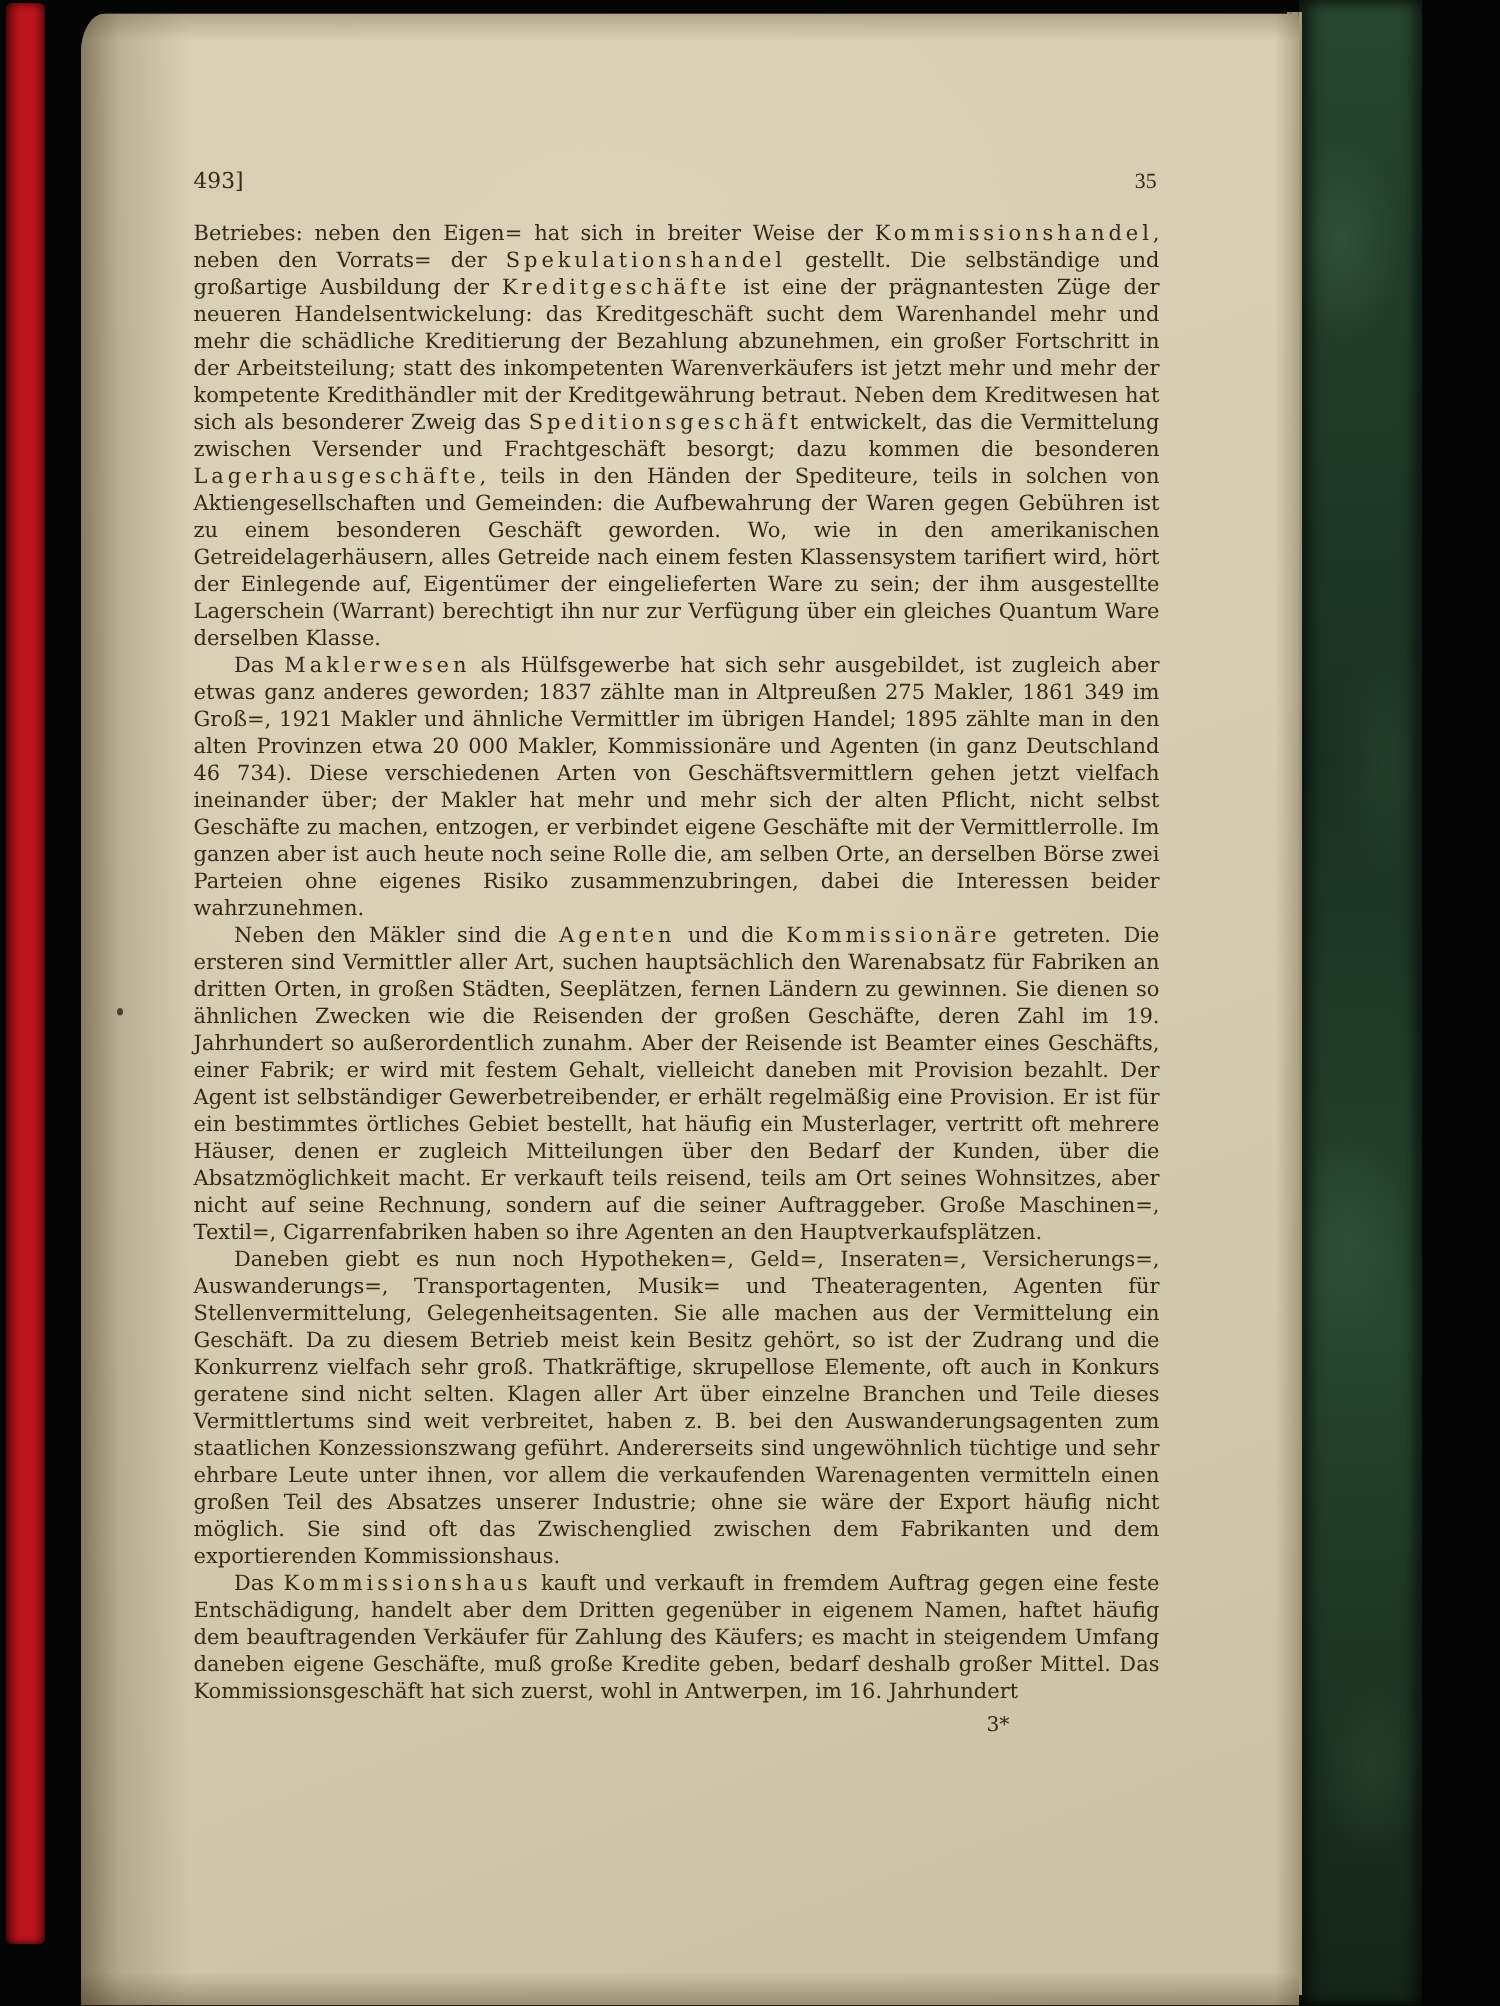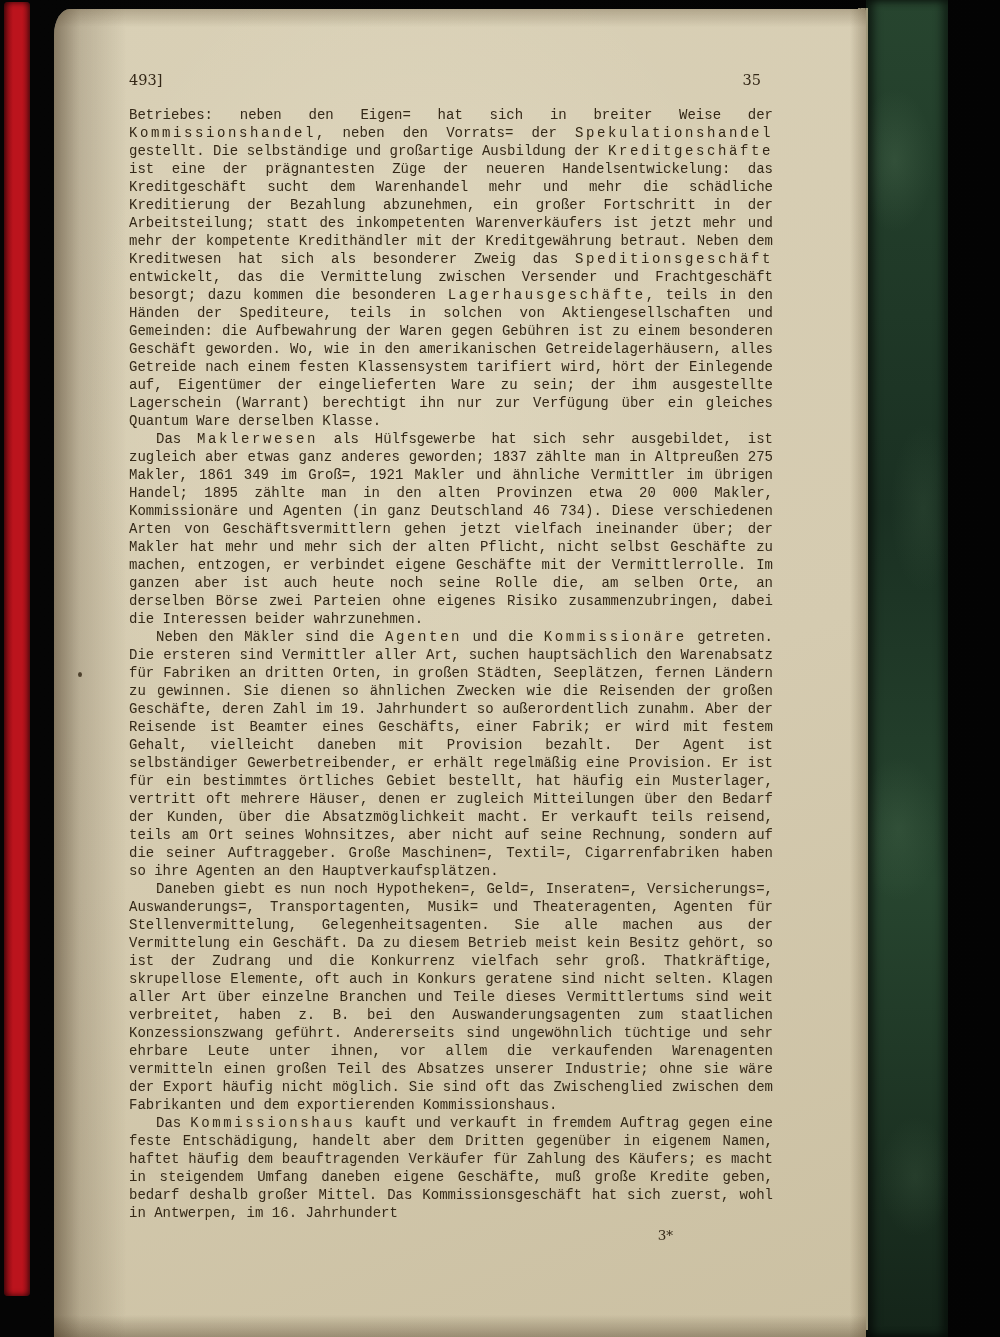--- a/index.html
+++ b/index.html
@@ -40,27 +40,27 @@
       linear-gradient(90deg, rgba(55,38,18,.50) 0, rgba(55,38,18,.18) 26px, rgba(55,38,18,0) 72px),
       linear-gradient(270deg, rgba(70,52,26,.28) 0, rgba(70,52,26,0) 16px),
       linear-gradient(180deg, rgba(70,52,26,.26) 0, rgba(70,52,26,0) 18px),
       linear-gradient(0deg, rgba(55,38,18,.34) 0, rgba(55,38,18,0) 22px);}
 
   .speck{position:absolute;left:24px;top:663px;width:4px;height:5px;border-radius:50%;
     background:#3a2d1a;opacity:.85;}
 
   .content{position:absolute;left:75px;top:0;width:644px;color:var(--ink,#342817);}
 
-  .header{position:relative;margin-top:63px;height:20px;font-size:14.5px;}
+  .header{position:relative;margin-top:104px;height:20px;font-size:14.5px;}
   .header .ref{position:absolute;left:0;top:0;}
-  .header .num{position:absolute;right:12px;top:0;}
+  .header .num{position:absolute;right:2px;top:0;font-family:Liberation Serif, serif;}
   .header .title{display:block;text-align:center;letter-spacing:.3px;}
 
   .body{margin-top:14px;font-size:14px;line-height:18px;text-align:justify;
-    text-rendering:optimizeLegibility;font-family:Liberation Mono, monospace;}
+    text-rendering:optimizeLegibility;}
   .body p{margin:0;}
   .body p.indent{text-indent:27px;}
   .gesperrt{letter-spacing:2.6px;}
 
   .footer{margin-top:5px;font-size:13.5px;text-align:right;padding-right:100px;}
 </style>
 </head>
 <body>
 
 <div class="scene">

